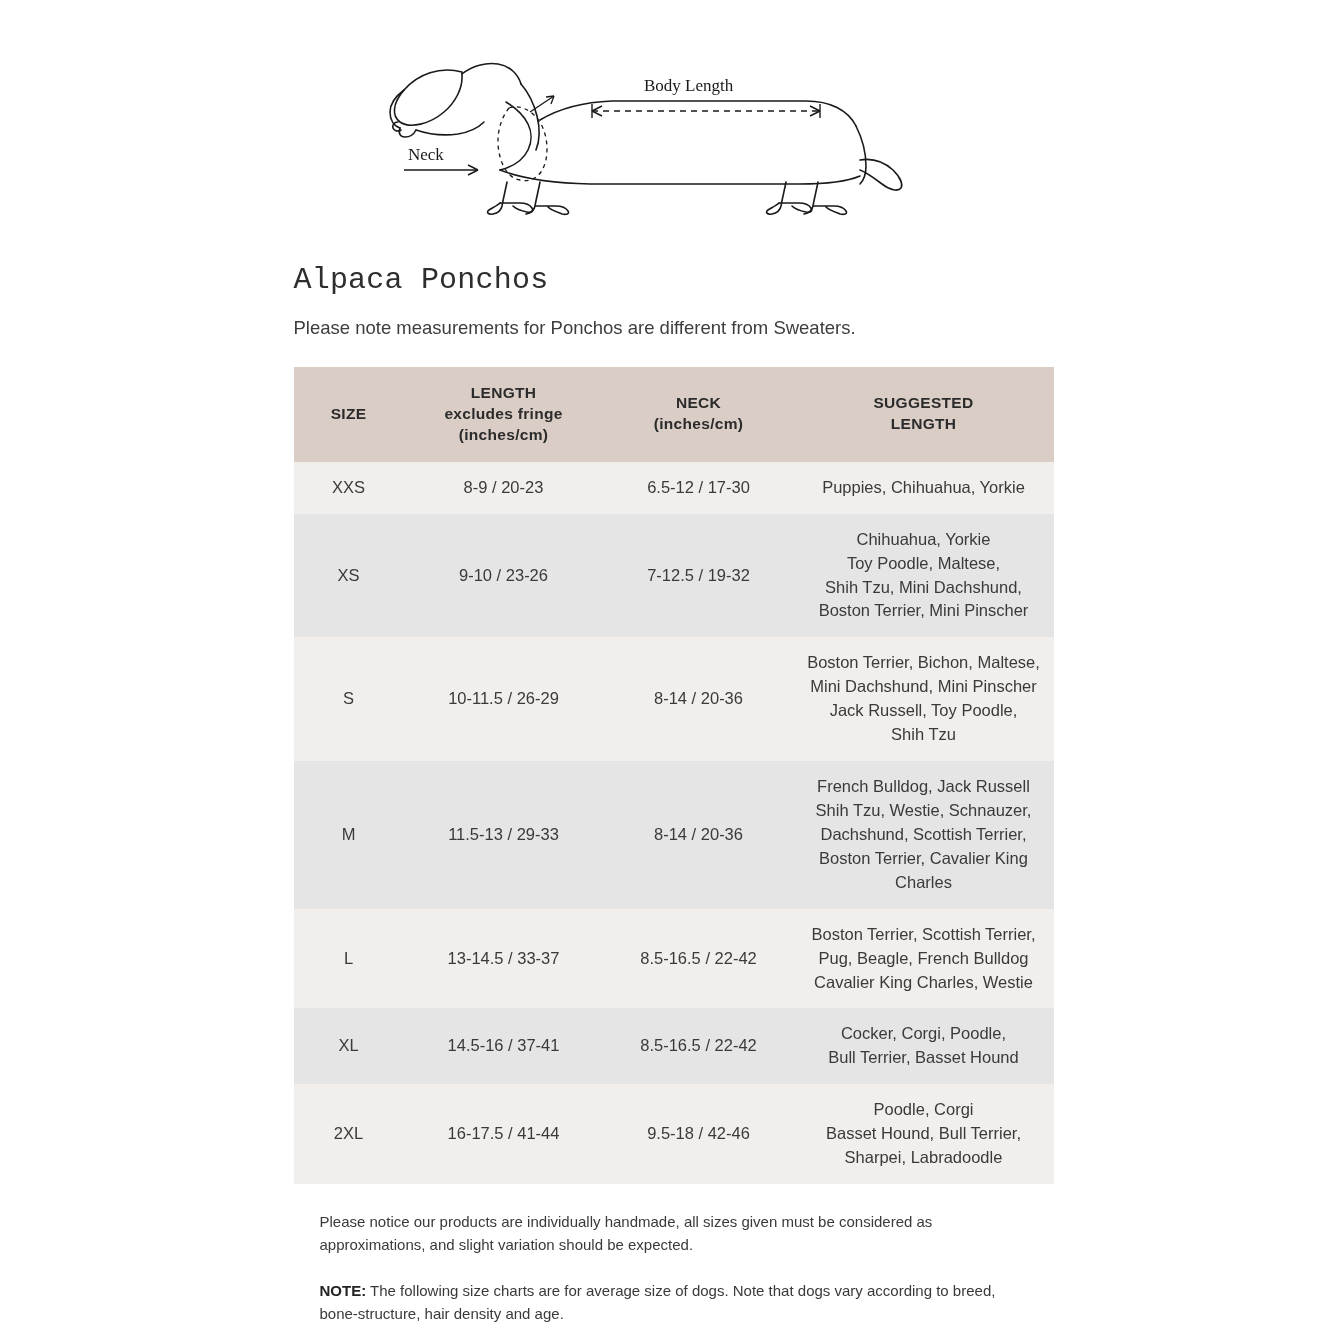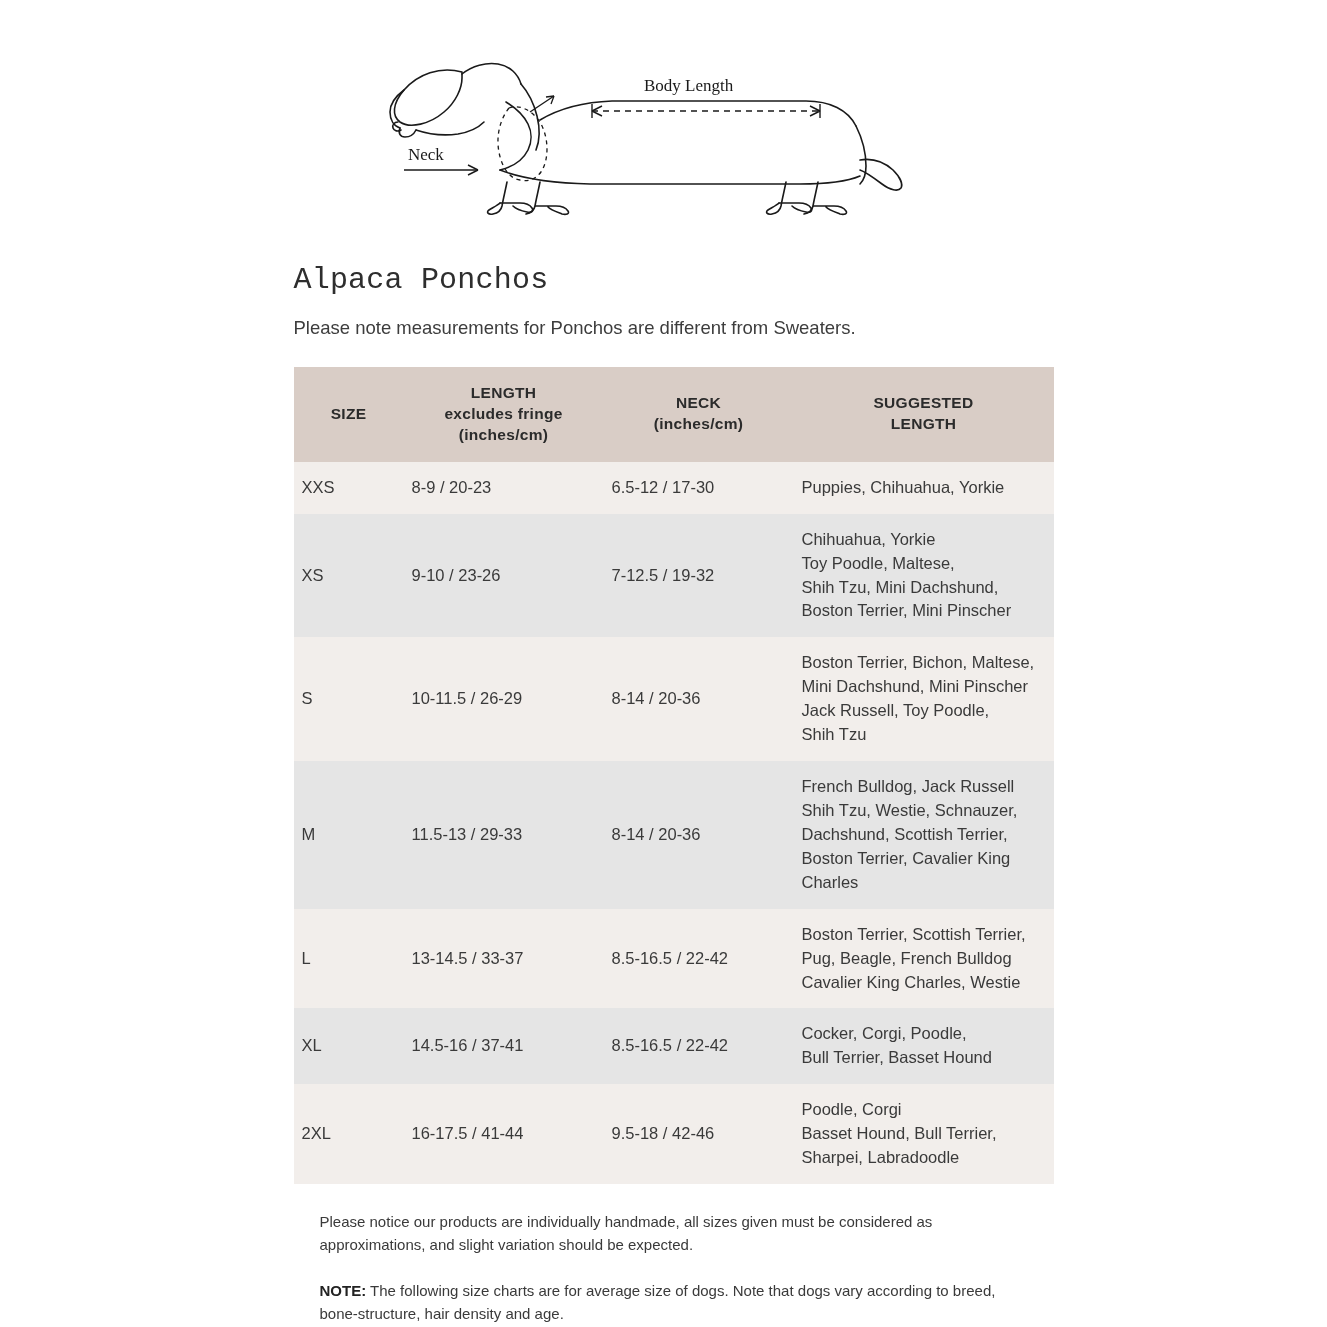--- a/index.html
+++ b/index.html
@@ -71,21 +71,21 @@
     font-weight: bold;
     color: #2b2b2b;
     padding: 16px 6px;
     text-align: center;
     line-height: 1.35;
     letter-spacing: 0.3px;
   }
   table.size-table td {
     font-size: 16.5px;
     color: #3a3a3a;
-    text-align: left;
+    text-align: center;
     padding: 14px 8px;
     line-height: 1.45;
     vertical-align: middle;
   }
   tr.row-odd td { background: #f2eeeb; }
   tr.row-even td { background: #e5e5e5; }
 
   col.c-size   { width: 110px; }
   col.c-length { width: 200px; }
   col.c-neck   { width: 190px; }

